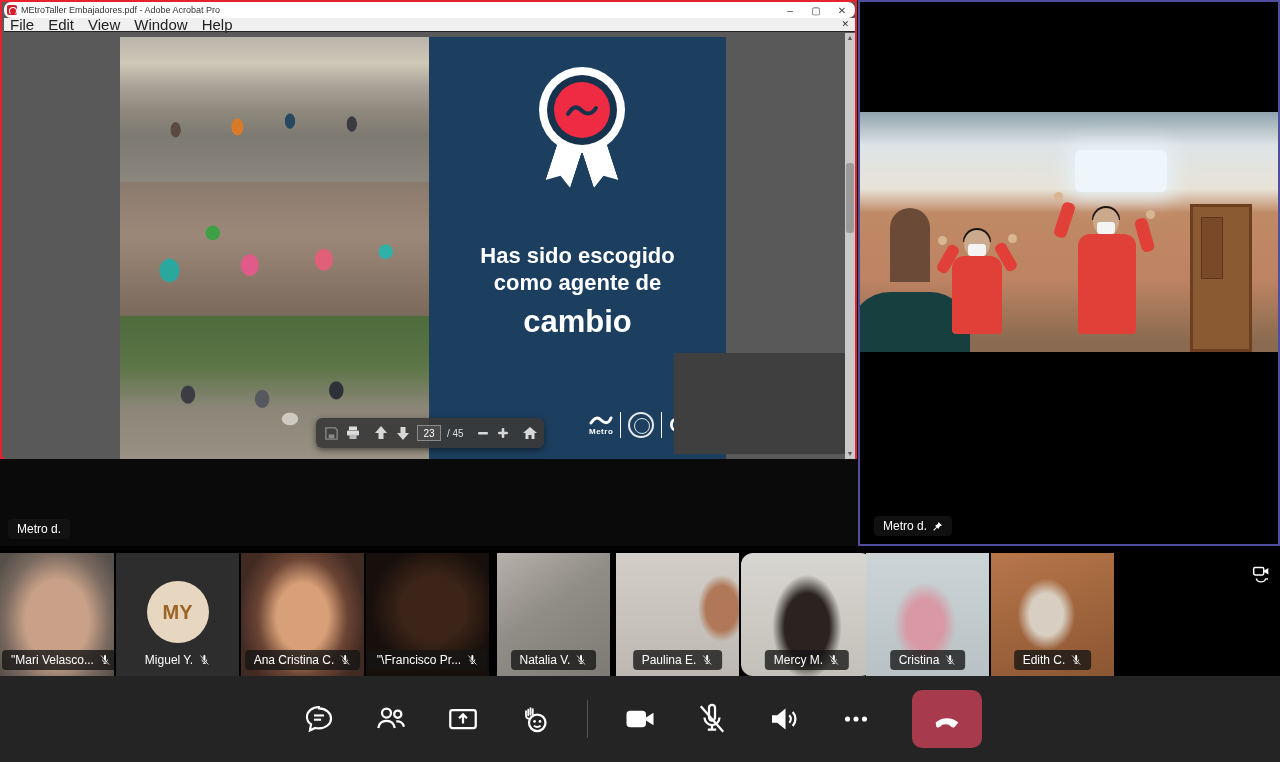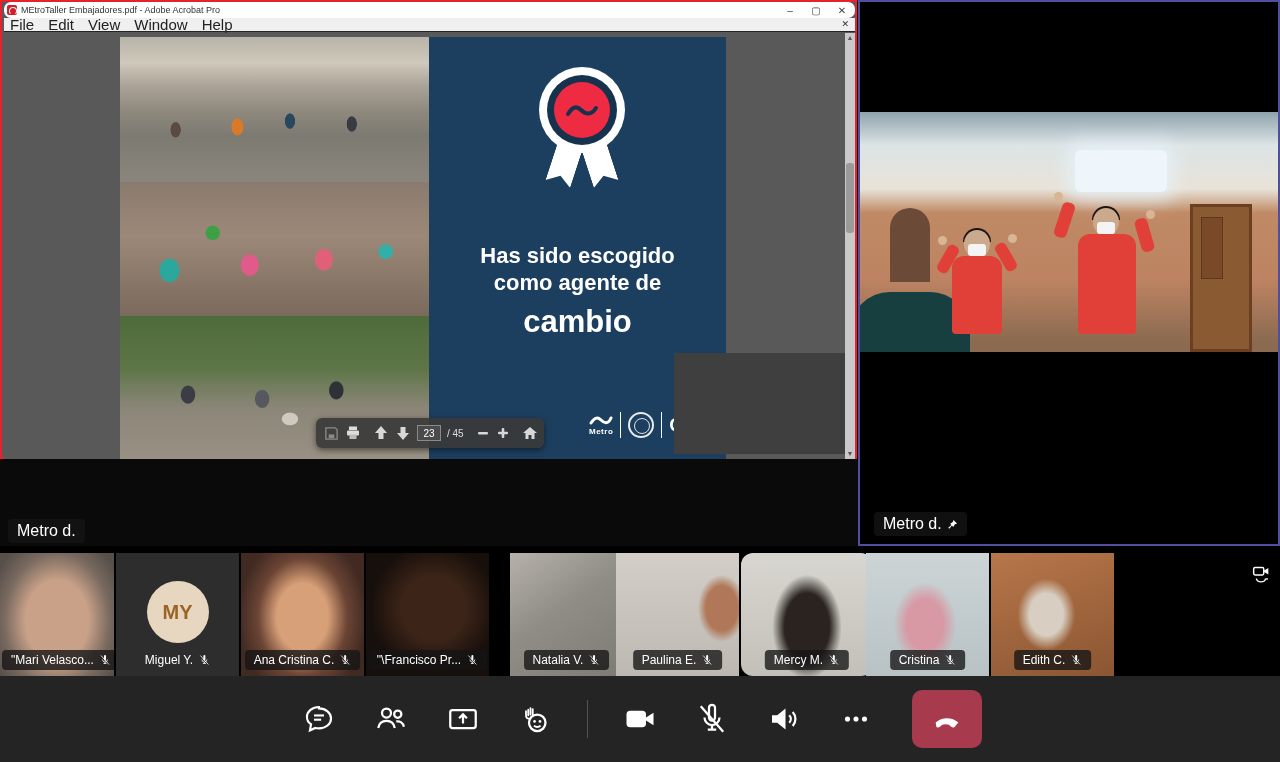--- a/index.html
+++ b/index.html
@@ -92,21 +92,21 @@
   #pdf-toolbar { left:312px; top:385px; width:228px; height:30px; background:rgba(58,58,58,.92);
                  border-radius:6px; display:flex; align-items:center; padding:0 8px; gap:6px;
                  box-shadow:0 2px 6px rgba(0,0,0,.5); }
   .pdft-btn { display:flex; align-items:center; justify-content:center; width:20px; height:20px; }
   .pdft-sep { width:1px; height:18px; background:#6a6a6a; }
   #page-input { width:24px; height:16px; background:#4a4a4a; border:1px solid #8a8a8a;
                 color:#fff; font-size:10px; text-align:center; }
   #page-total { color:#ddd; font-size:10px; white-space:nowrap; }
 
   
-  .name-chip { background:rgba(20,20,20,.78); color:#fff; font-size:16px; border-radius:4px;
+  .name-chip { background:rgba(20,20,20,.78); color:#fff; font-size:12px; border-radius:4px;
                padding:3px 9px; display:inline-flex; align-items:center; gap:5px; white-space:nowrap; }
   #share-label { left:8px; top:519px; }
   #pinned-label { left:14px; bottom:8px; }
 
   
   #pinned-tile { left:858px; top:0; width:422px; height:546px; background:#000;
                  border:2px solid #504e9e; }
   #pinned-video { left:0; top:110px; width:418px; height:240px; overflow:hidden;
     background:linear-gradient(180deg,#8fa3ad 0%,#dde4e6 14%,#e8e3d8 32%,#c08a66 42%,#bd8362 70%,#8a6a50 96%); }
   #ceiling-light { left:215px; top:38px; width:92px; height:42px; background:#eef6fb; border-radius:6px;
@@ -362,21 +362,21 @@
     <span class="name-chip">
         <span>"\Francisco Pr...</span>
       <svg width="12" height="12" viewBox="0 0 24 24">
           <path d="M10 4a2 2 0 0 1 4 0v7a2 2 0 0 1-4 0z" fill="#fff"></path>
           <path d="M7 11a5 5 0 0 0 10 0M12 16v3M9 19h6" stroke="#fff" stroke-width="1.6" fill="none"></path>
           <line x1="4" y1="3" x2="20" y2="21" stroke="#fff" stroke-width="1.6"></line>
         </svg>
     </span>
   </div>
 
-  <div id="tile-5" class="abs tile" style="left:510px; width:113px;">
+  <div id="tile-5" class="abs tile" style="left:497px; width:113px;">
     <span class="name-chip">
         <span>Natalia V.</span>
       <svg width="12" height="12" viewBox="0 0 24 24">
           <path d="M10 4a2 2 0 0 1 4 0v7a2 2 0 0 1-4 0z" fill="#fff"></path>
           <path d="M7 11a5 5 0 0 0 10 0M12 16v3M9 19h6" stroke="#fff" stroke-width="1.6" fill="none"></path>
           <line x1="4" y1="3" x2="20" y2="21" stroke="#fff" stroke-width="1.6"></line>
         </svg>
     </span>
   </div>
 

